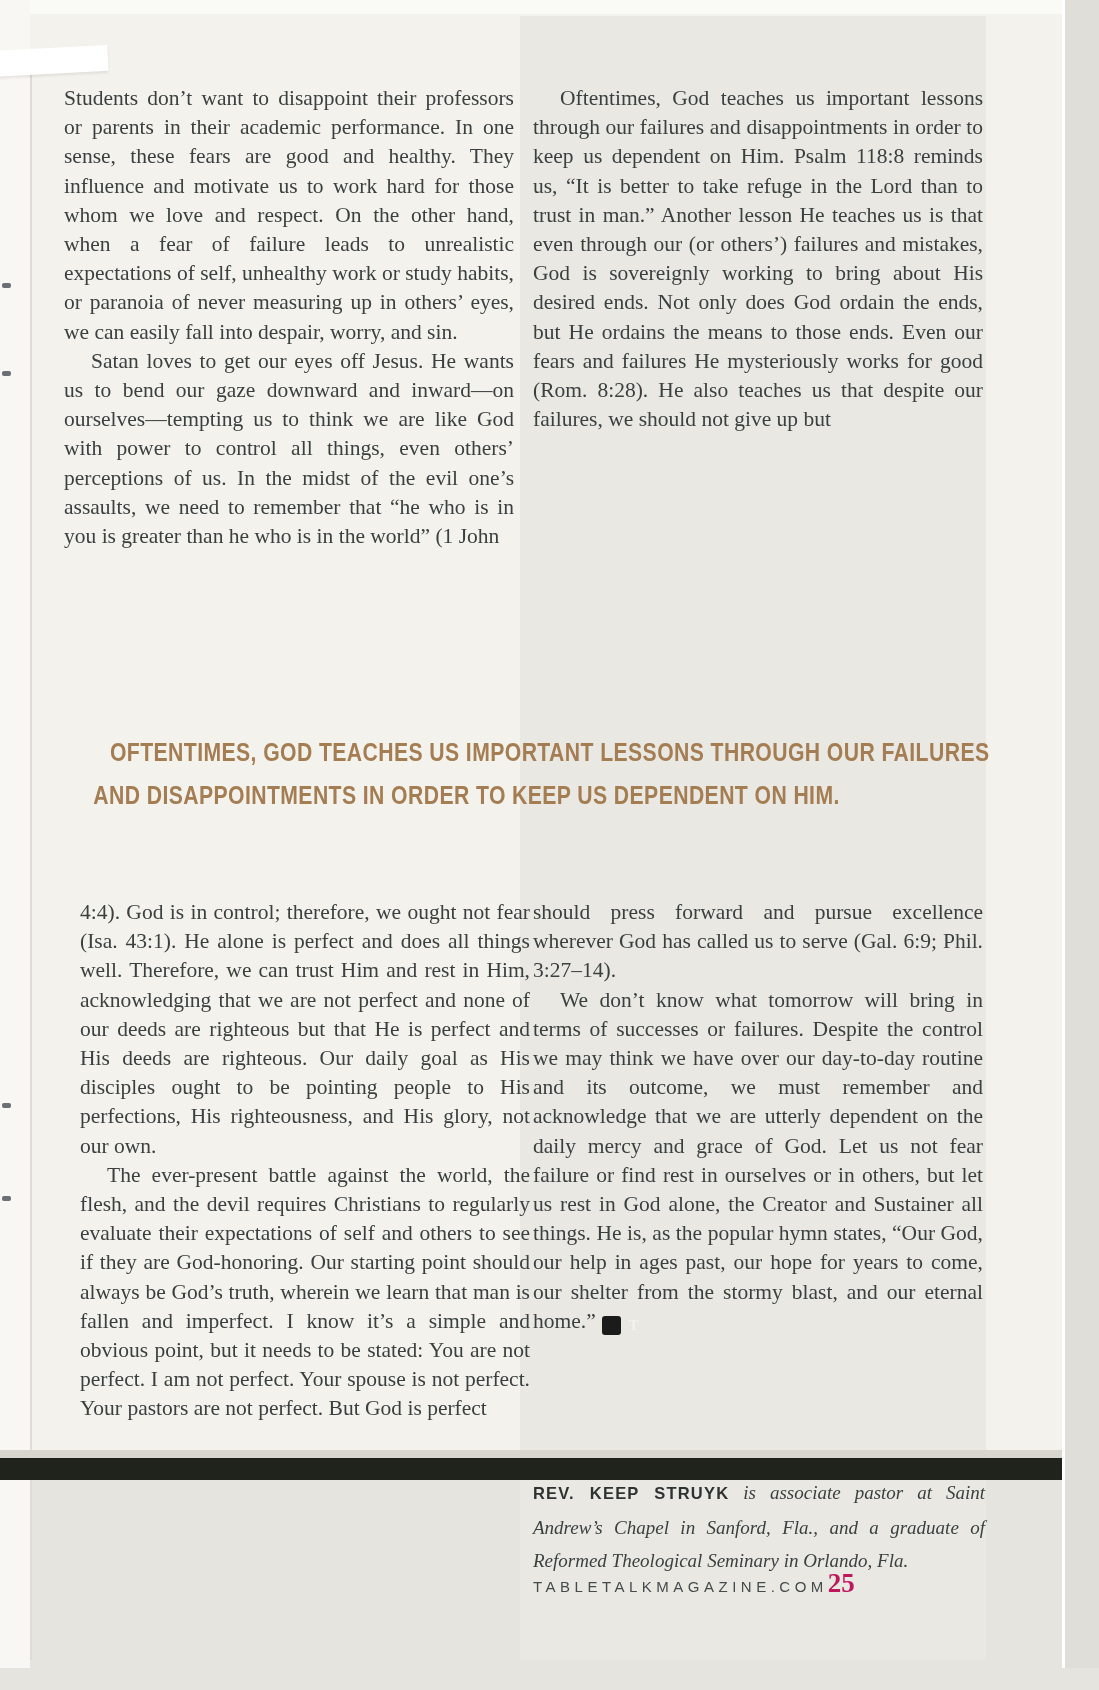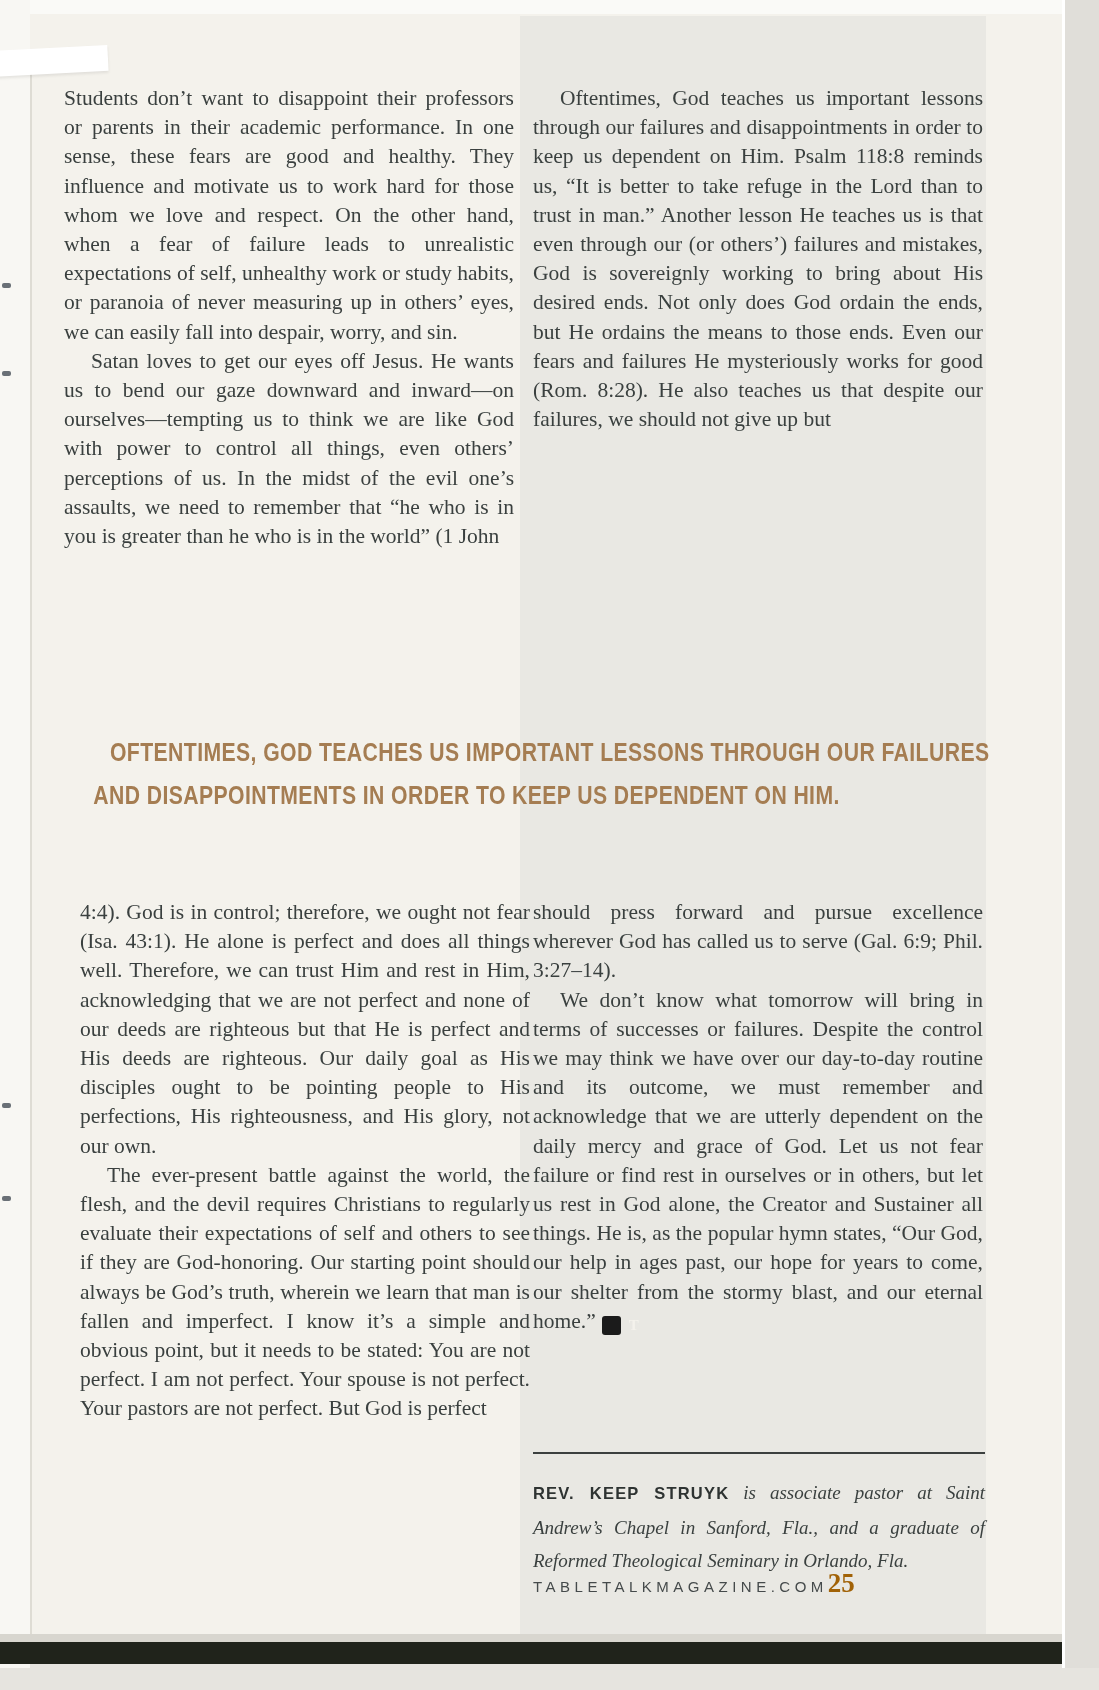--- a/index.html
+++ b/index.html
@@ -1,21 +1,21 @@
 <!DOCTYPE html>
 <html><head>
 <meta charset="utf-8">
 <style>
   html,body{margin:0;padding:0;}
   body{
     width:1099px;height:1690px;position:relative;overflow:hidden;
     background:#e6e4df;
     font-family:"Liberation Serif","DejaVu Serif",serif;
   }
-  .page{position:absolute;left:0;top:0;width:1099px;height:1664px;background:#f4f2ec;}
+  .page{position:absolute;left:0;top:0;width:1099px;height:1480px;background:#f4f2ec;}
   .top-strip{position:absolute;left:0;top:0;width:1099px;height:14px;background:#fafaf7;}
   .page-curl{position:absolute;left:-12px;top:48px;width:120px;height:26px;background:#ffffff;transform:rotate(-3deg);box-shadow:0 2px 3px rgba(0,0,0,0.08);}
   .gutter{position:absolute;left:0;top:0;width:30px;height:1668px;background:#f8f7f3;}
   .crease{position:absolute;left:30px;top:70px;width:2px;height:1590px;background:#dedcd4;}
   .right-edge{position:absolute;left:1062px;top:0;width:37px;height:1668px;background:#e0ded9;border-left:3px solid #ffffff;}
   .bottom-band{position:absolute;left:0;bottom:0;width:1099px;height:22px;background:#20231b;}
   .bottom-pre{position:absolute;left:0;bottom:22px;width:1099px;height:8px;background:#d8d6cf;}
   .staple{position:absolute;left:2px;width:9px;height:5px;background:#6a7076;border-radius:2px;}
   .gray-col{position:absolute;left:520px;top:16px;width:466px;height:1644px;background:#e9e8e3;}
 
@@ -54,21 +54,21 @@
 
   .footer{
     position:absolute;left:533px;top:1568px;width:452px;
     display:flex;justify-content:flex-start;align-items:baseline;
   }
   .footer .site{
     font-family:"Liberation Sans","DejaVu Sans",sans-serif;
     font-size:15px;letter-spacing:4.5px;color:#454a4b;
   }
   .footer .pagenum{
-    font-size:27px;font-weight:700;color:#a16207;
+    font-size:27px;font-weight:700;color:#be185d;
   }
 </style>
 </head>
 <body>
 
 <div class="page">
   <div class="top-strip"></div>
   <div class="gray-col"></div>
   <div class="gutter"></div>
   <div class="crease"></div>

